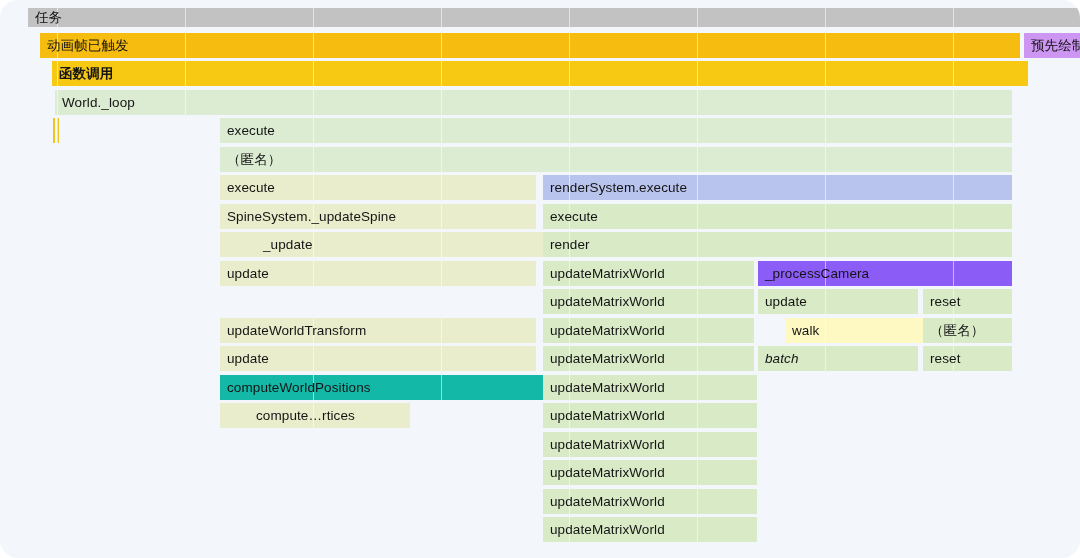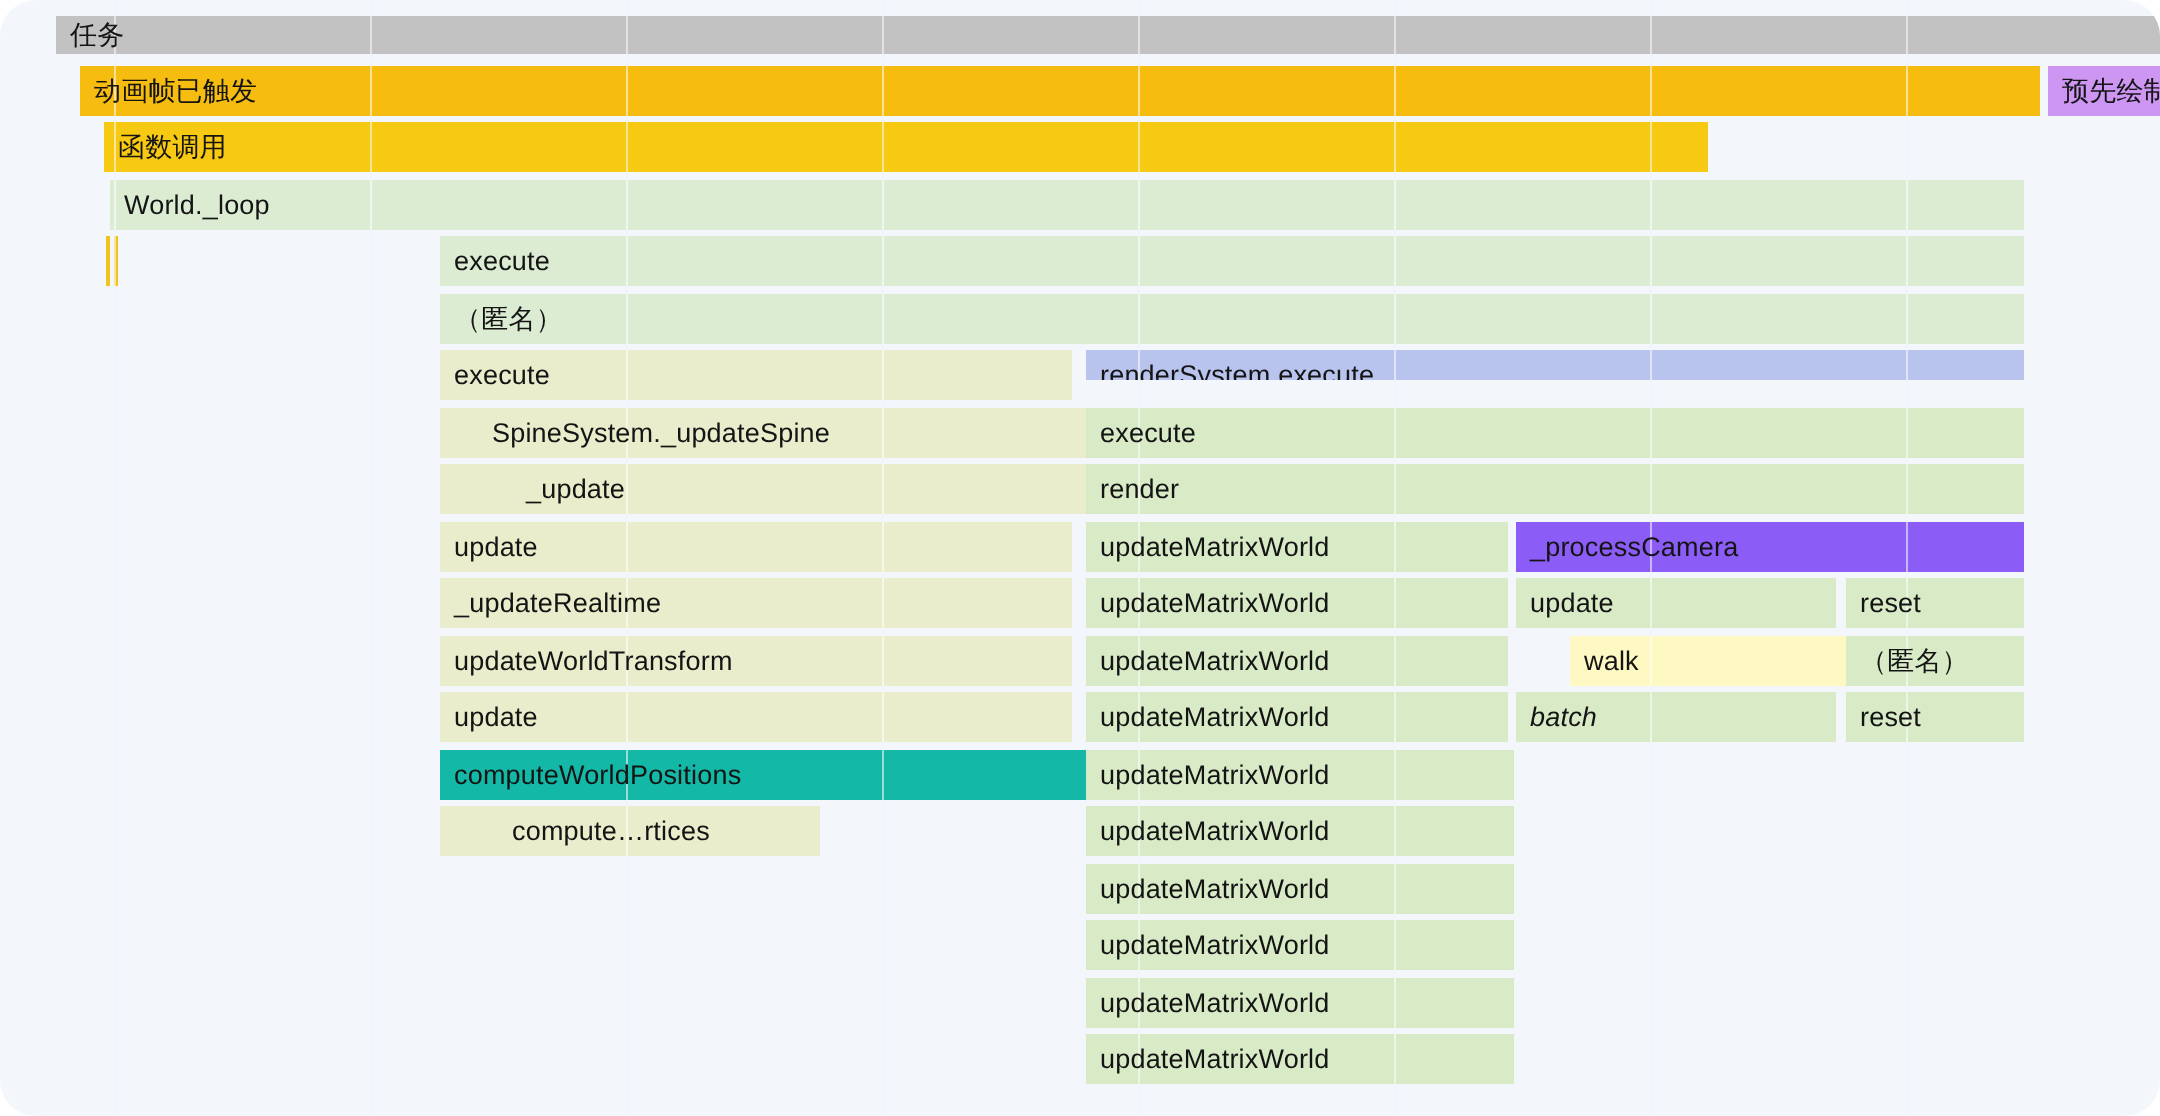--- a/index.html
+++ b/index.html
@@ -45,36 +45,35 @@
     <div class="gridline-base" style="left: 185px; background: rgb(221, 232, 245);"></div>
     <div class="gridline-base" style="left: 313px; background: rgb(221, 232, 245);"></div>
     <div class="gridline-base" style="left: 441px; background: rgb(221, 232, 245);"></div>
     <div class="gridline-base" style="left: 569px; background: rgb(221, 232, 245);"></div>
     <div class="gridline-base" style="left: 697px; background: rgb(221, 232, 245);"></div>
     <div class="gridline-base" style="left: 825px; background: rgb(221, 232, 245);"></div>
     <div class="gridline-base" style="left: 953px; background: rgb(221, 232, 245);"></div>
     <div class="bar" style="left: 28px; top: 8px; width: 1052px; height: 19px; line-height: 19px; background: rgb(194, 194, 194); color: rgb(20, 20, 20);"><span class="label">任务</span></div>
     <div class="bar" style="left: 40px; top: 33px; width: 980px; height: 25px; line-height: 25px; background: rgb(246, 189, 16); color: rgb(20, 20, 20);"><span class="label">动画帧已触发</span></div>
     <div class="bar" style="left: 1024px; top: 33px; width: 62px; height: 25px; line-height: 25px; background: rgb(204, 150, 242); color: rgb(20, 20, 20);"><span class="label">预先绘制</span></div>
-    <div class="bar" style="left: 52px; top: 61px; width: 802px; height: 25px; line-height: 25px; background: rgb(248, 201, 18); color: rgb(20, 20, 20);"><span class="label">函数调用</span></div>
+    <div class="bar" style="left: 52px; top: 61px; width: 976px; height: 25px; line-height: 25px; background: rgb(248, 201, 18); color: rgb(20, 20, 20); font-weight: bold;"><span class="label">函数调用</span></div>
     <div class="bar" style="left: 55px; top: 90px; width: 957px; height: 25px; line-height: 25px; background: rgb(220, 236, 211); color: rgb(20, 20, 20);"><span class="label">World._loop</span></div>
     <div class="bar" style="left: 53px; top: 118px; width: 2px; height: 25px; line-height: 25px; background: rgb(240, 196, 31); color: rgb(20, 20, 20);"></div>
     <div class="bar" style="left: 56.5px; top: 118px; width: 2px; height: 25px; line-height: 25px; background: rgb(240, 196, 31); color: rgb(20, 20, 20);"></div>
     <div class="bar" style="left: 220px; top: 118px; width: 792px; height: 25px; line-height: 25px; background: rgb(220, 236, 211); color: rgb(20, 20, 20);"><span class="label">execute</span></div>
     <div class="bar" style="left: 220px; top: 146.5px; width: 792px; height: 25px; line-height: 25px; background: rgb(220, 236, 211); color: rgb(20, 20, 20);"><span class="label">（匿名）</span></div>
     <div class="bar" style="left: 220px; top: 175px; width: 316px; height: 25px; line-height: 25px; background: rgb(234, 237, 203); color: rgb(20, 20, 20);"><span class="label">execute</span></div>
-    <div class="bar" style="left: 543px; top: 175px; width: 469px; height: 15px; line-height: 25px; background: rgb(185, 196, 238); color: rgb(20, 20, 20);"><span class="label">renderSystem.execute</span></div>
-    <div class="bar" style="left: 220px; top: 203.5px; width: 316px; height: 25px; line-height: 25px; background: rgb(234, 237, 203); color: rgb(20, 20, 20); padding-left: 19px;"><span class="label">SpineSystem._updateSpine</span></div>
+    <div class="bar" style="left: 543px; top: 175px; width: 469px; height: 25px; line-height: 25px; background: rgb(185, 196, 238); color: rgb(20, 20, 20);"><span class="label">renderSystem.execute</span></div>
+    <div class="bar" style="left: 220px; top: 203.5px; width: 316px; height: 25px; line-height: 25px; background: rgb(234, 237, 203); color: rgb(20, 20, 20);"><span class="label">SpineSystem._updateSpine</span></div>
     <div class="bar" style="left: 543px; top: 203.5px; width: 469px; height: 25px; line-height: 25px; background: rgb(216, 234, 198); color: rgb(20, 20, 20);"><span class="label">execute</span></div>
     <div class="bar" style="left: 220px; top: 232px; width: 316px; height: 25px; line-height: 25px; background: rgb(234, 237, 203); color: rgb(20, 20, 20); padding-left: 36px;"><span class="label">_update</span></div>
     <div class="bar" style="left: 543px; top: 232px; width: 469px; height: 25px; line-height: 25px; background: rgb(216, 234, 198); color: rgb(20, 20, 20);"><span class="label">render</span></div>
     <div class="bar" style="left: 220px; top: 260.5px; width: 316px; height: 25px; line-height: 25px; background: rgb(234, 237, 203); color: rgb(20, 20, 20);"><span class="label">update</span></div>
     <div class="bar" style="left: 543px; top: 260.5px; width: 211px; height: 25px; line-height: 25px; background: rgb(216, 234, 198); color: rgb(20, 20, 20);"><span class="label">updateMatrixWorld</span></div>
     <div class="bar" style="left: 758px; top: 260.5px; width: 254px; height: 25px; line-height: 25px; background: #8b5cf6; color: rgb(20, 20, 20);"><span class="label">_processCamera</span></div>
-    <div class="bar" style="left: 220px; top: 289px; width: 316px; height: 25px; line-height: 25px; background: rgb(234, 237, 203); color: rgb(20, 20, 20);"><span class="label">_updateRealtime</span></div>
     <div class="bar" style="left: 543px; top: 289px; width: 211px; height: 25px; line-height: 25px; background: rgb(216, 234, 198); color: rgb(20, 20, 20);"><span class="label">updateMatrixWorld</span></div>
     <div class="bar" style="left: 758px; top: 289px; width: 160px; height: 25px; line-height: 25px; background: rgb(216, 234, 198); color: rgb(20, 20, 20);"><span class="label">update</span></div>
     <div class="bar" style="left: 923px; top: 289px; width: 89px; height: 25px; line-height: 25px; background: rgb(216, 234, 198); color: rgb(20, 20, 20);"><span class="label">reset</span></div>
     <div class="bar" style="left: 220px; top: 317.5px; width: 316px; height: 25px; line-height: 25px; background: rgb(234, 237, 203); color: rgb(20, 20, 20);"><span class="label">updateWorldTransform</span></div>
     <div class="bar" style="left: 543px; top: 317.5px; width: 211px; height: 25px; line-height: 25px; background: rgb(216, 234, 198); color: rgb(20, 20, 20);"><span class="label">updateMatrixWorld</span></div>
     <div class="bar" style="left: 758px; top: 317.5px; width: 160px; height: 25px; line-height: 25px; background: #fef9c3; color: rgb(20, 20, 20); margin-left: 27px;"><span class="label">walk</span></div>
     <div class="bar" style="left: 923px; top: 317.5px; width: 89px; height: 25px; line-height: 25px; background: rgb(216, 234, 198); color: rgb(20, 20, 20);"><span class="label">（匿名）</span></div>
     <div class="bar" style="left: 220px; top: 346px; width: 316px; height: 25px; line-height: 25px; background: rgb(234, 237, 203); color: rgb(20, 20, 20);"><span class="label">update</span></div>
     <div class="bar" style="left: 543px; top: 346px; width: 211px; height: 25px; line-height: 25px; background: rgb(216, 234, 198); color: rgb(20, 20, 20);"><span class="label">updateMatrixWorld</span></div>
     <div class="bar" style="left: 758px; top: 346px; width: 160px; height: 25px; line-height: 25px; background: rgb(216, 234, 198); color: rgb(20, 20, 20); font-style: italic;"><span class="label">batch</span></div>

